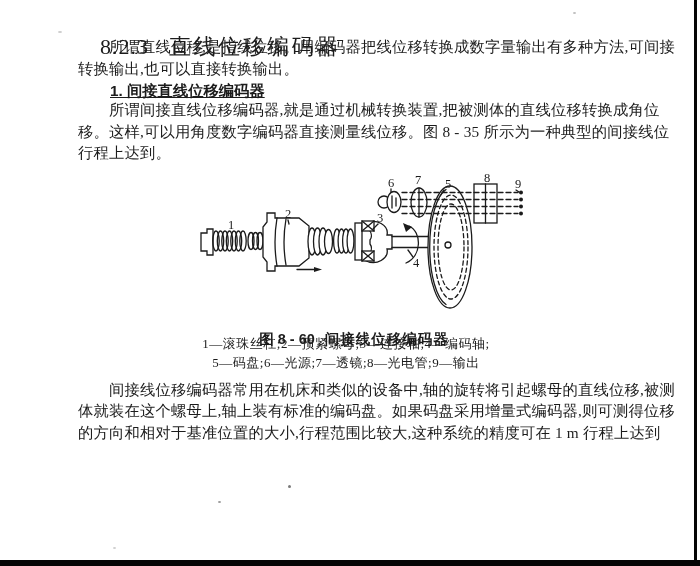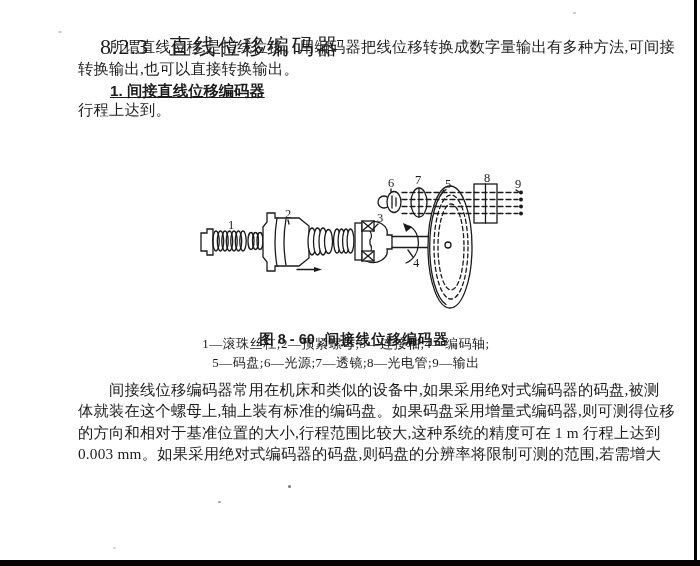--- a/index.html
+++ b/index.html
@@ -42,20 +42,22 @@
   </div>
 
   <div class="abs" style="left:78px;top:36px;width:600px;">
     <div class="line indent">所谓直线位移,是指线位移。用编码器把线位移转换成数字量输出有多种方法,可间接</div>
     <div class="line">转换输出,也可以直接转换输出。</div>
   </div>
 
   <div class="abs subheading" style="left:110px;top:81px;text-decoration:underline;">1. 间接直线位移编码器</div>
 
   <div class="abs" style="left:78px;top:99px;width:600px;">
+    <div class="line indent">所谓间接直线位移编码器,就是通过机械转换装置,把被测体的直线位移转换成角位</div>
+    <div class="line">移。这样,可以用角度数字编码器直接测量线位移。图 8 - 35 所示为一种典型的间接线位</div>
     <div class="line">行程上达到。</div>
   </div>
 
   <svg class="abs" style="left:195px;top:170px;" width="340" height="144" viewBox="195 170 340 144" fill="none" stroke="#1b1b1b" stroke-width="1.3" stroke-linecap="round">
 
     <g>
       <path d="M201,233 h6 v-4 h6 v26 h-6 v-4 h-6 z" fill="#fff"></path>
       <ellipse cx="216" cy="241" rx="3.2" ry="10"></ellipse>
       <ellipse cx="220.5" cy="241" rx="3.2" ry="10"></ellipse>
       <ellipse cx="225" cy="241" rx="3.2" ry="10"></ellipse>
@@ -158,24 +160,23 @@
   </svg>
 
   <div class="abs fig-caption" style="left:0;top:314px;">
     <span>图 8 - 60</span><span class="cap-ttl">间接线位移编码器</span>
   </div>
 
   <div class="abs legend" style="left:0;top:335px;">1—滚珠丝杠;2—预紧螺母;3—连接轴;4—编码轴;</div>
   <div class="abs legend" style="left:0;top:354px;">5—码盘;6—光源;7—透镜;8—光电管;9—输出</div>
 
   <div class="abs" style="left:78px;top:379px;width:600px;">
-    <div class="line indent" style="line-height:21.4px;">间接线位移编码器常用在机床和类似的设备中,如果采用绝对式编码器的码盘,被测</div>
+    <div class="line indent" style="line-height:21.4px;">间接线位移编码器常用在机床和类似的设备中,轴的旋转将引起螺母的直线位移,被测</div>
     <div class="line" style="line-height:21.4px;">体就装在这个螺母上,轴上装有标准的编码盘。如果码盘采用增量式编码器,则可测得位移</div>
     <div class="line" style="line-height:21.4px;">的方向和相对于基准位置的大小,行程范围比较大,这种系统的精度可在 1 m 行程上达到</div>
-    <div class="line" style="line-height:21.4px;">0.003 mm。如果采用绝对式编码器的码盘,则码盘的分辨率将限制可测的范围,若需增大</div>
   </div>
 
   <div class="abs speck" style="left:573px;top:12px;width:3px;height:2px;background:#bfbfbf;"></div>
   <div class="abs speck" style="left:58px;top:31px;width:4px;height:2px;background:#cccccc;"></div>
   <div class="abs speck" style="left:288px;top:485px;width:3px;height:3px;background:#7a7a7a;"></div>
   <div class="abs speck" style="left:218px;top:501px;width:3px;height:2px;background:#9a9a9a;"></div>
   <div class="abs speck" style="left:113px;top:547px;width:3px;height:2px;background:#cfcfcf;"></div>
 
   <div class="abs border-bottom"></div>
   <div class="abs border-right"></div>

